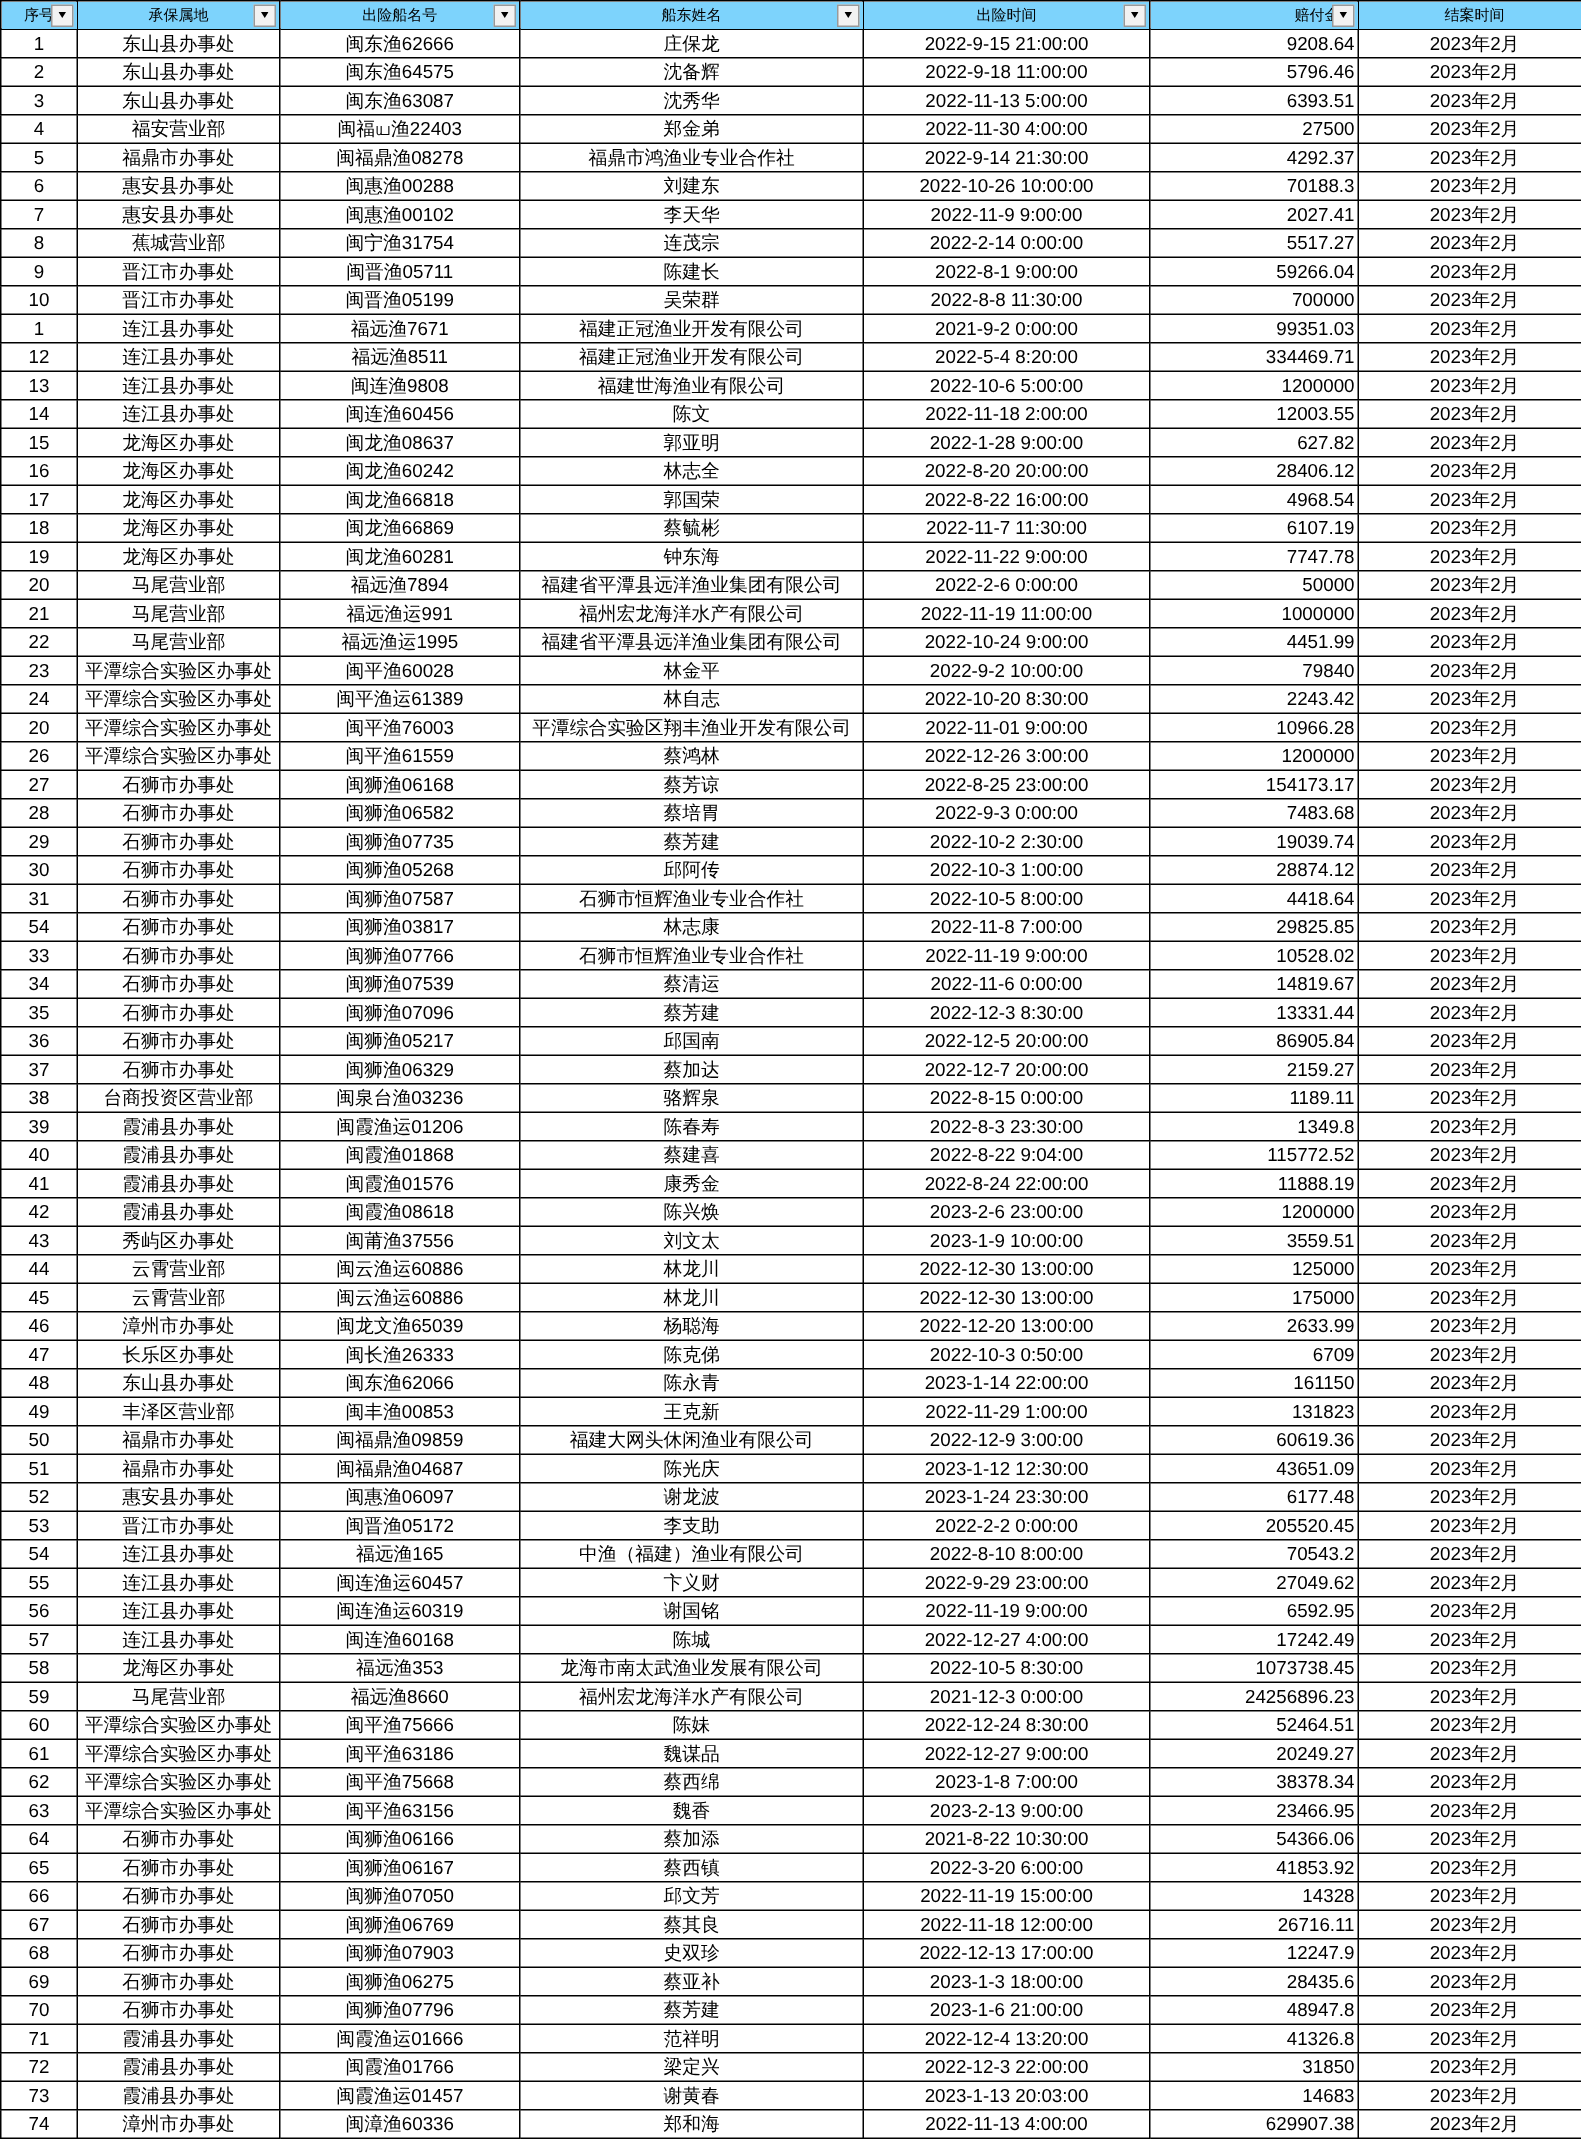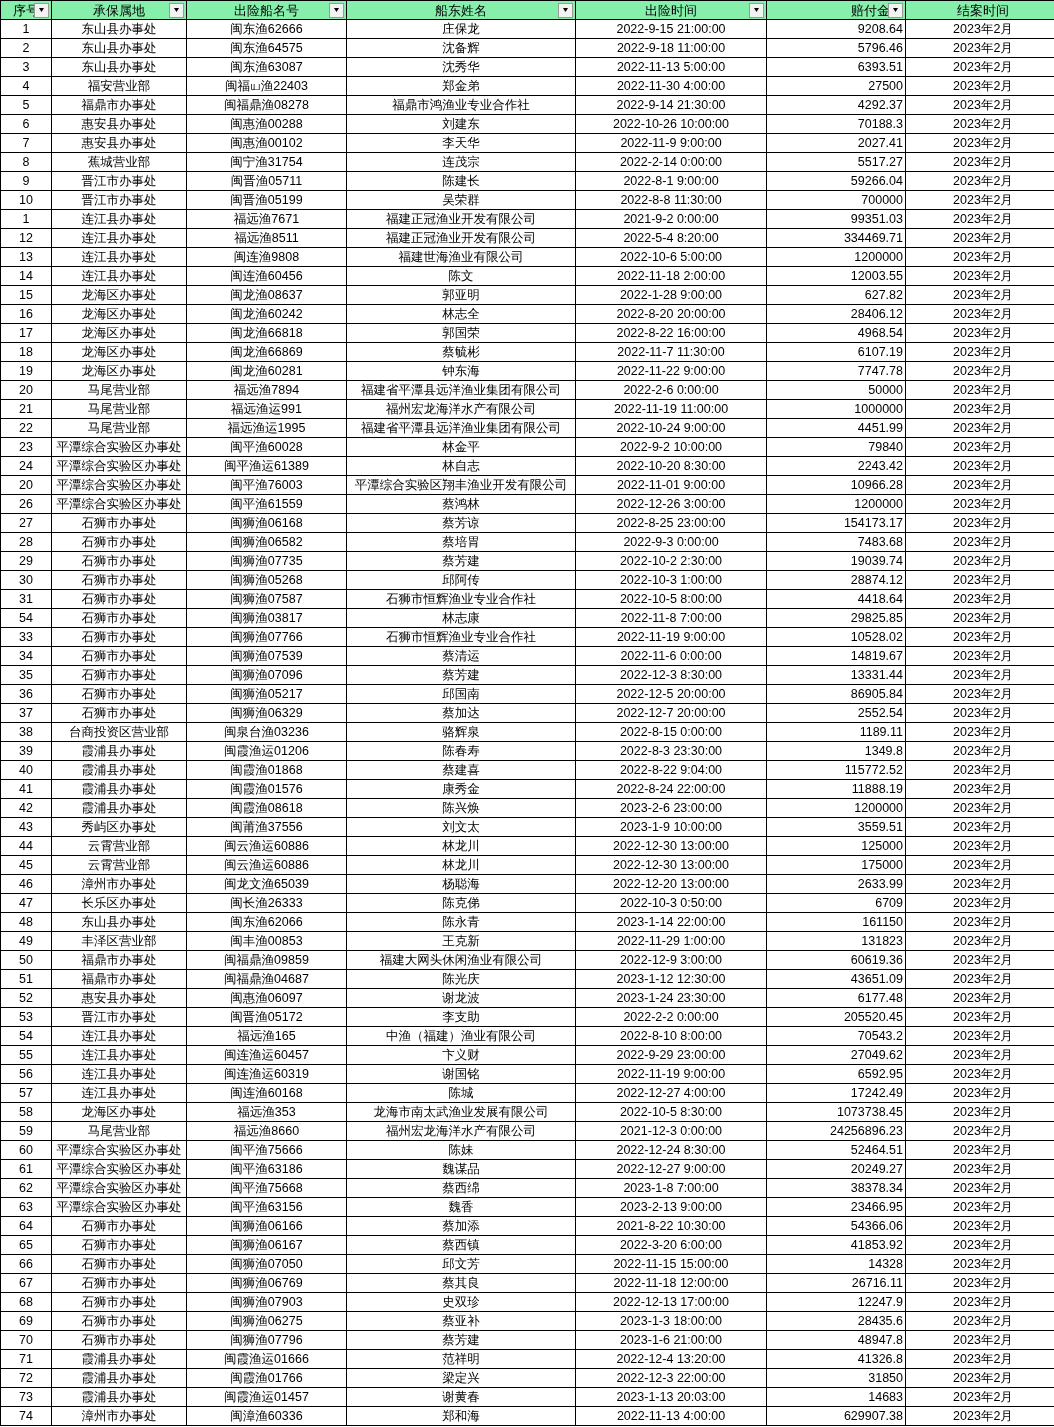--- a/index.html
+++ b/index.html
@@ -23,23 +23,23 @@
     padding: 0 2px;
     height: 18px;
     line-height: 17px;
     overflow: hidden;
     white-space: nowrap;
     font-weight: normal;
   }
   thead th {
     font-weight: bold;
     text-align: center;
-    font-size: 13px;
+    font-size: 10px;
     position: relative;
-    background: #86efac;
+    background: #7dd3fc;
   }
   .filter-btn {
     position: absolute;
     right: 2px;
     top: 2px;
     width: 13px;
     height: 13px;
     border: 1px solid #9a9a9a;
     background: #f2f2f2;
     display: inline-block;
@@ -439,21 +439,21 @@
         <td class="c-time">2022-12-5 20:00:00</td>
         <td class="c-amount">86905.84</td>
         <td class="c-close">2023年2月</td>
       </tr>
       <tr>
         <td class="c-idx">37</td>
         <td class="c-org">石狮市办事处</td>
         <td class="c-ship">闽狮渔06329</td>
         <td class="c-owner">蔡加达</td>
         <td class="c-time">2022-12-7 20:00:00</td>
-        <td class="c-amount">2552.54</td>
+        <td class="c-amount">2159.27</td>
         <td class="c-close">2023年2月</td>
       </tr>
       <tr>
         <td class="c-idx">38</td>
         <td class="c-org">台商投资区营业部</td>
         <td class="c-ship">闽泉台渔03236</td>
         <td class="c-owner">骆辉泉</td>
         <td class="c-time">2022-8-15 0:00:00</td>
         <td class="c-amount">1189.11</td>
         <td class="c-close">2023年2月</td>
@@ -699,21 +699,21 @@
         <td class="c-owner">蔡西镇</td>
         <td class="c-time">2022-3-20 6:00:00</td>
         <td class="c-amount">41853.92</td>
         <td class="c-close">2023年2月</td>
       </tr>
       <tr>
         <td class="c-idx">66</td>
         <td class="c-org">石狮市办事处</td>
         <td class="c-ship">闽狮渔07050</td>
         <td class="c-owner">邱文芳</td>
-        <td class="c-time">2022-11-15 15:00:00</td>
+        <td class="c-time">2022-11-19 15:00:00</td>
         <td class="c-amount">14328</td>
         <td class="c-close">2023年2月</td>
       </tr>
       <tr>
         <td class="c-idx">67</td>
         <td class="c-org">石狮市办事处</td>
         <td class="c-ship">闽狮渔06769</td>
         <td class="c-owner">蔡其良</td>
         <td class="c-time">2022-11-18 12:00:00</td>
         <td class="c-amount">26716.11</td>

